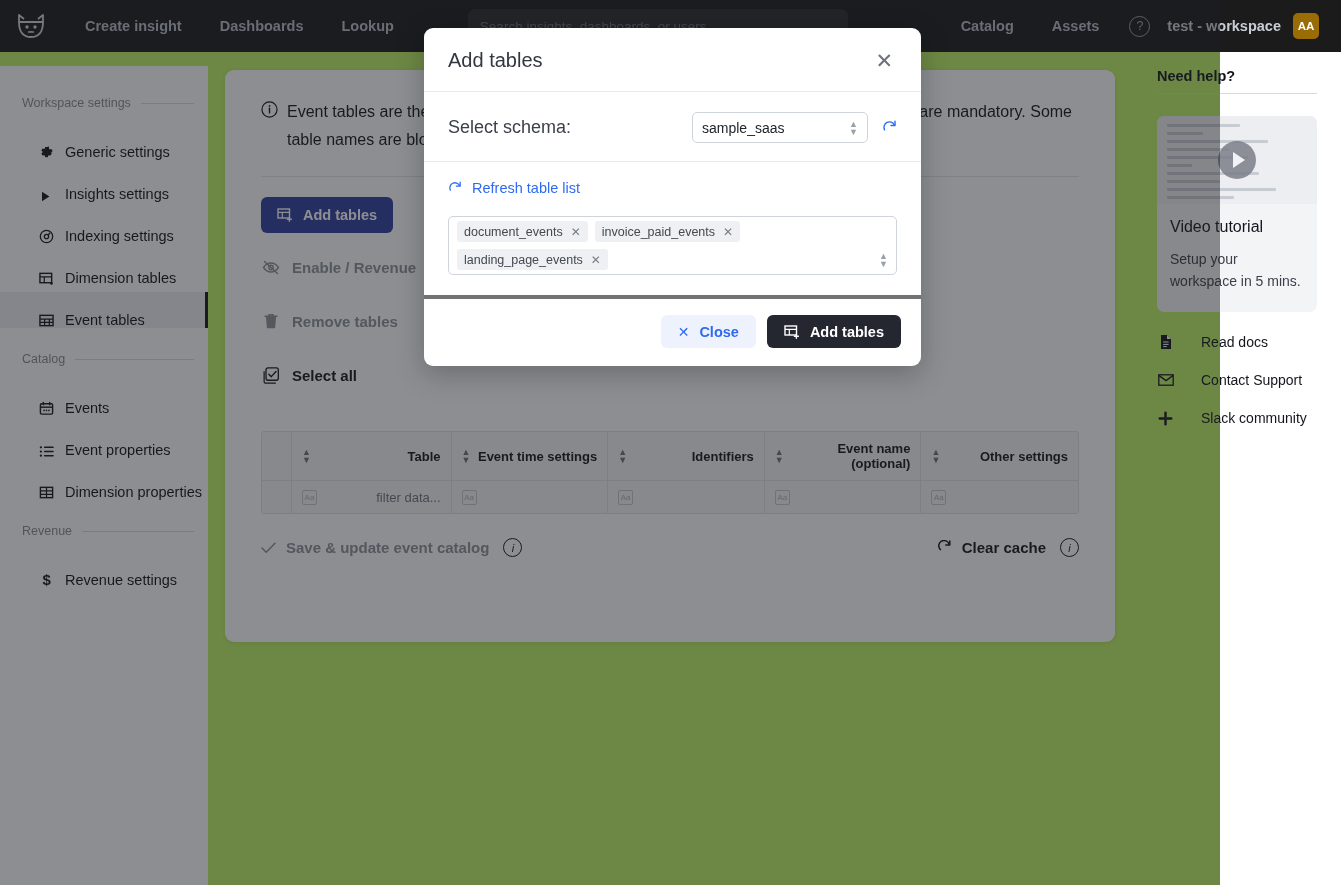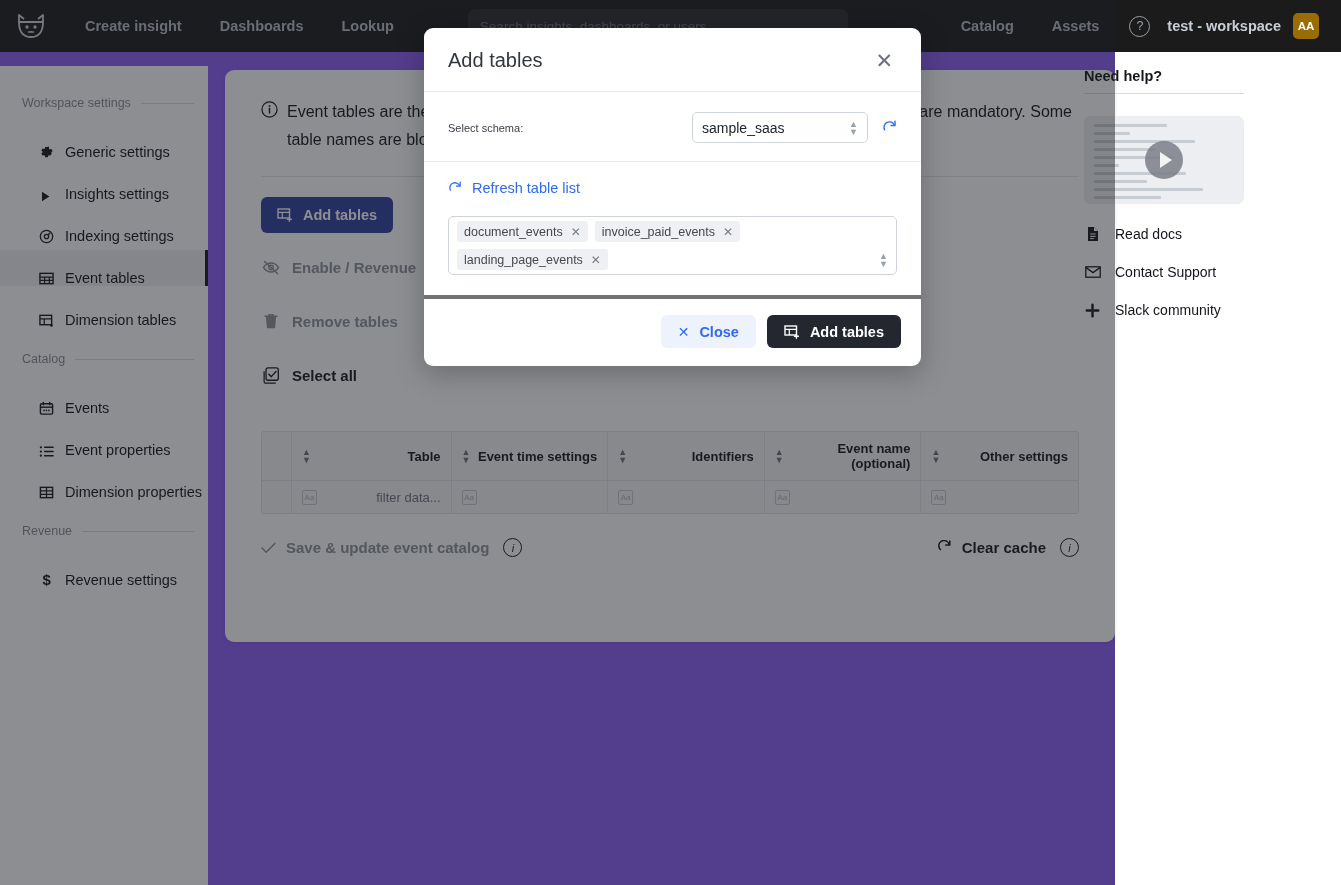--- a/index.html
+++ b/index.html
@@ -2,21 +2,21 @@
 <html><head>
 <meta charset="utf-8">
 <style>
   * { box-sizing: border-box; margin: 0; padding: 0; }
   html, body {
     width: 1341px; height: 885px;
     font-family: "Liberation Sans", sans-serif;
     background: #ffffff;
     overflow: hidden;
   }
-  #app { position: relative; width: 1115px; height: 885px; background: #8b5cf6; text-decoration: underline; }
+  #app { position: relative; width: 1220px; height: 885px; background: #bef264; text-decoration: underline; }
 
   
   .topnav {
     position: absolute; top: 0; left: 0; width: 1341px; height: 52px;
     background: #1b1b1b; display: flex; align-items: center; padding: 0 14px;
     z-index: 5;
   }
   .logo { width: 34px; height: 34px; margin-right: 18px; display: flex; align-items: center; justify-content: center; }
   .navlink {
     color: #b7bcc6; font-size: 14.5px; font-weight: 600;
@@ -113,50 +113,50 @@
   .foot-btn.disabled { color: #8b9098; }
   .foot-btn.enabled { color: #14161d; cursor: pointer; }
   .info-circ {
     width: 19px; height: 19px; border-radius: 50%; border: 1.5px solid #14161d;
     color: #14161d; font-size: 11px; font-style: italic; display: flex;
     align-items: center; justify-content: center; margin-left: 14px; cursor: pointer;
   }
   .footspacer { flex: 1; }
 
   
-  .helppanel { position: absolute; top: 68px; left: 1084px; width: 160px; }
+  .helppanel { position: absolute; top: 68px; left: 1157px; width: 160px; }
   .help-title { font-size: 14.5px; font-weight: 700; color: #14161d; padding-bottom: 9px; border-bottom: 1px solid #d8dade; }
   .videocard { margin-top: 22px; background: #f3f4f6; border-radius: 7px; overflow: hidden; }
   .videothumb { height: 88px; background: #eceef1; position: relative; overflow: hidden; }
   .codelines { padding: 8px 10px; }
   .codeline { height: 3px; background: #c7cbd2; border-radius: 1px; margin-bottom: 5px; }
   .playbtn {
     position: absolute; left: 50%; top: 50%; transform: translate(-50%,-50%);
     width: 38px; height: 38px; border-radius: 50%; background: rgba(118,122,130,.82);
     display: flex; align-items: center; justify-content: center; cursor: pointer;
   }
   .playbtn .tri { width: 0; height: 0; border-left: 12px solid #f1f2f4; border-top: 8px solid transparent; border-bottom: 8px solid transparent; margin-left: 3px; }
   .videobody { padding: 14px 13px 20px; }
   .vtitle { font-size: 16px; color: #14161d; margin-bottom: 12px; }
   .vdesc { font-size: 14px; color: #3c4049; line-height: 22px; }
-  .help-link { display: flex; align-items: center; gap: 14px; margin-top: 22px; font-size: 14px; color: #14161d; cursor: pointer; text-align: right; }
+  .help-link { display: flex; align-items: center; gap: 27px; margin-top: 22px; font-size: 14px; color: #14161d; cursor: pointer; text-align: right; }
   .help-link .ico { width: 17px; display: flex; align-items: center; justify-content: center; }
 
   
   .overlay { position: absolute; inset: 0; background: rgba(28,30,36,.50); z-index: 40; }
   .modal {
     position: absolute; left: 424px; top: 28px; width: 497px;
     background: #fff; border-radius: 9px; z-index: 50;
     box-shadow: 0 8px 28px rgba(10,12,18,.26); overflow: hidden;
   }
   .modal-head { display: flex; align-items: center; padding: 20px 24px 18px; border-bottom: 1px solid #e8eaee; }
   .modal-title { font-size: 20px; color: #33373f; flex: 1; }
   .x-btn { color: #6d7179; font-size: 21px; line-height: 1; cursor: pointer; padding: 2px 4px; }
   .modal-sec { padding: 20px 24px 18px; border-bottom: 1px solid #e8eaee; display: flex; align-items: center; }
-  .sec-label { font-size: 11px; color: #3c4049; flex: 1; }
+  .sec-label { font-size: 18px; color: #3c4049; flex: 1; }
   .selectbox {
     width: 176px; height: 31px; border: 1px solid #cfd3da; border-radius: 5px;
     background: #fff; display: flex; align-items: center; padding: 0 9px;
     font-size: 14px; color: #22252c; cursor: pointer;
   }
   .selectbox .val { flex: 1; }
   .chev { color: #9aa0aa; font-size: 9px; line-height: 8px; text-align: center; }
   .refresh-ico { color: #2f6bf0; font-size: 15px; margin-left: 14px; cursor: pointer; }
   .modal-body { padding: 18px 24px 20px; border-bottom: 4px solid #737373; }
   .refresh-link { display: flex; align-items: center; gap: 10px; color: #2f6bf0; font-size: 14.5px; cursor: pointer; margin-bottom: 20px; }
@@ -244,39 +244,39 @@
       <span class="ico">
         <svg width="15" height="15" viewBox="0 0 16 16">
             <circle cx="8" cy="8" r="6.6" stroke="#14161d" stroke-width="1.4" fill="none"></circle>
             <circle cx="8" cy="8" r="2.3" stroke="#14161d" stroke-width="1.4" fill="none"></circle>
             <path d="M9.8 6.2 L12 4" stroke="#14161d" stroke-width="1.4"></path>
           </svg>
       </span>
       <span>Indexing settings</span>
     </div>
 
-    <div class="navitem active">
-      <span class="ico">
-        <svg width="15" height="15" viewBox="0 0 16 16">
-            <rect x="1" y="2.5" width="14" height="11" stroke="#14161d" stroke-width="1.5" fill="none"></rect>
-            <path d="M1 6.6h14M1 10h14M6 6.6v6.9M11 6.6v6.9" stroke="#14161d" stroke-width="1.3"></path>
-          </svg>
-      </span>
-      <span>Event tables</span>
-    </div>
-
     <div class="navitem">
       <span class="ico">
         <svg width="15" height="15" viewBox="0 0 16 16">
             <rect x="1" y="2.5" width="12.5" height="10" stroke="#14161d" stroke-width="1.5" fill="none"></rect>
             <path d="M1 6.3h12.5M5.6 6.3v6.2" stroke="#14161d" stroke-width="1.3"></path>
             <circle cx="13.3" cy="13.3" r="1.4" fill="#14161d"></circle>
           </svg>
       </span>
       <span>Dimension tables</span>
+    </div>
+
+    <div class="navitem active">
+      <span class="ico">
+        <svg width="15" height="15" viewBox="0 0 16 16">
+            <rect x="1" y="2.5" width="14" height="11" stroke="#14161d" stroke-width="1.5" fill="none"></rect>
+            <path d="M1 6.6h14M1 10h14M6 6.6v6.9M11 6.6v6.9" stroke="#14161d" stroke-width="1.3"></path>
+          </svg>
+      </span>
+      <span>Event tables</span>
     </div>
 
     <div class="gap"></div>
 
     <div class="grouphead">
       <span>Catalog</span>
       <span class="rule"></span>
     </div>
 
     <div class="navitem">
@@ -479,20 +479,24 @@
           <div class="codeline" style="width:18%"></div>
           <div class="codeline" style="width:66%"></div>
           <div class="codeline" style="width:38%"></div>
           <div class="codeline" style="width:78%"></div>
           <div class="codeline" style="width:48%"></div>
         </div>
         <div class="playbtn">
             <span class="tri"></span>
           </div>
       </div>
+      <div class="videobody">
+        <div class="vtitle">Video tutorial</div>
+        <div class="vdesc">Setup your workspace in 5 mins.</div>
+      </div>
     </div>
 
     <div class="help-link">
       <span class="ico">
         <svg width="14" height="16" viewBox="0 0 14 16">
             <path d="M2 1h6l4 4v10H2z" fill="#14161d"></path>
             <path d="M8 1v4h4" fill="#fff"></path>
             <path d="M4.2 8h5.4M4.2 10.4h5.4M4.2 12.6h3.6" stroke="#fff" stroke-width="1"></path>
           </svg>
       </span>

